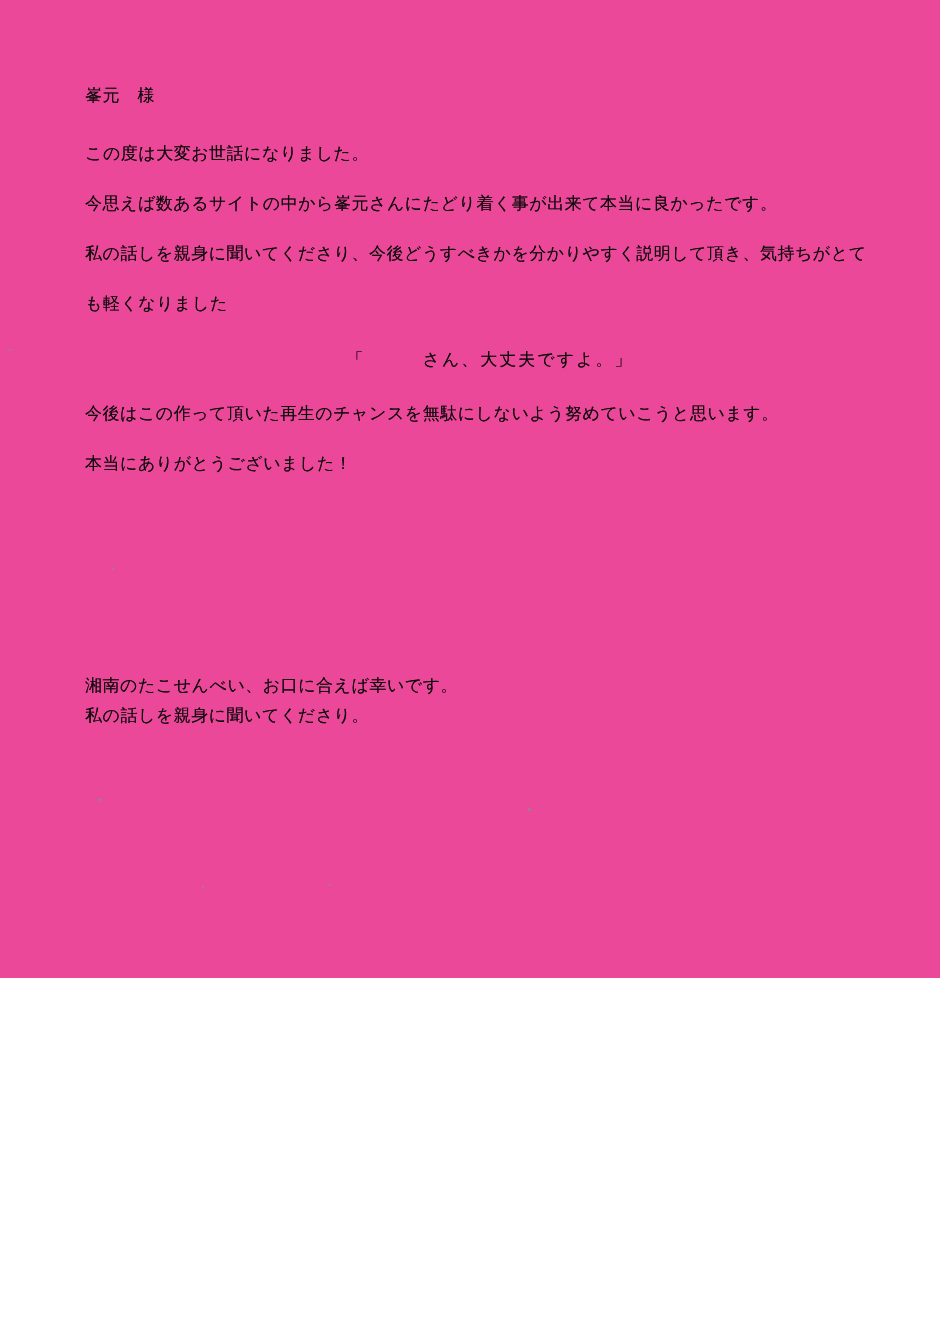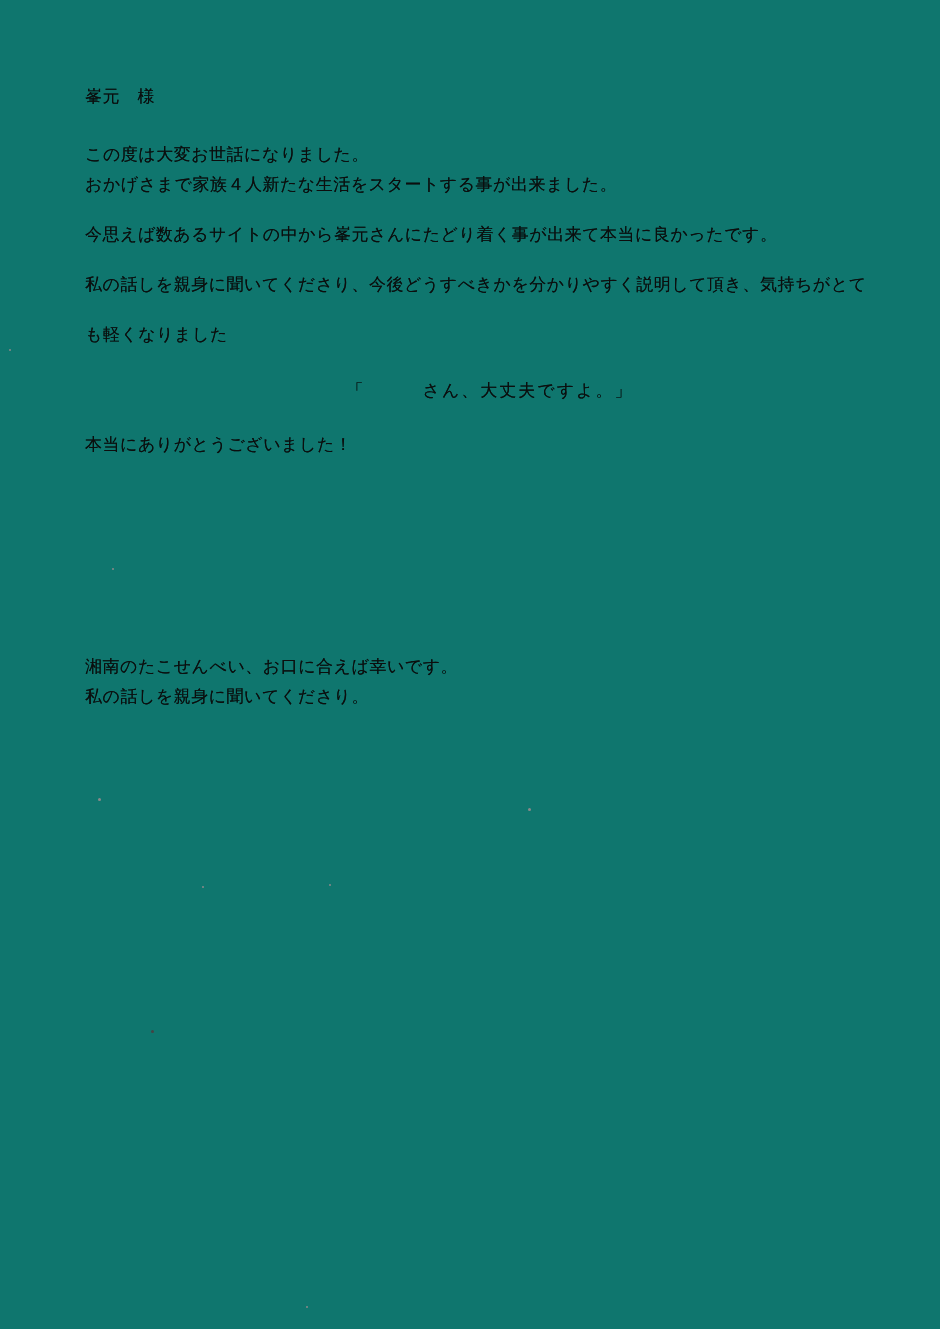--- a/index.html
+++ b/index.html
@@ -3,24 +3,24 @@
 <meta charset="utf-8">
 <style>
   html, body {
     margin: 0;
     padding: 0;
     background: #ffffff;
   }
   .page {
     position: relative;
     width: 940px;
-    height: 1329px;
-    background: #0f766e;
+    height: 978px;
+    background: #ec4899;
     overflow: hidden;
-    font-family: Liberation Serif, serif;
+    font-family: Liberation Mono, monospace;
     color: #1c1c1c;
   }
   .content {
     position: absolute;
     left: 85px;
     top: 82px;
     width: 810px;
     
     filter: contrast(1.15);
     text-shadow: 0 0 0.4px rgba(0,0,0,0.55);
@@ -63,41 +63,43 @@
 
 <div class="page">
   <div class="content">
 
     <div class="block recipient">
       <div class="line">峯元　様</div>
     </div>
 
     <div class="block">
       <div class="line">この度は大変お世話になりました。</div>
-      <div class="line">おかげさまで家族４人新たな生活をスタートする事が出来ました。</div>
     </div>
 
 
     <div class="block">
       <div class="line">今思えば数あるサイトの中から峯元さんにたどり着く事が出来て本当に良かったです。</div>
     </div>
 
     <div class="block">
       <div class="line">私の話しを親身に聞いてくださり、今後どうすべきかを分かりやすく説明して頂き、気持ちがとて</div>
     </div>
 
     <div class="block">
       <div class="line">も軽くなりました</div>
     </div>
 
     <div class="block quote">
       <div class="line">「　　　さん、大丈夫ですよ。」</div>
     </div>
 
 
+    <div class="block">
+      <div class="line">今後はこの作って頂いた再生のチャンスを無駄にしないよう努めていこうと思います。</div>
+    </div>
 
     <div class="block">
       <div class="line">本当にありがとうございました！</div>
     </div>
 
     <div class="block gift">
       <div class="line">湘南のたこせんべい、お口に合えば幸いです。</div>
       <div class="line">私の話しを親身に聞いてくださり。</div>
     </div>
 

